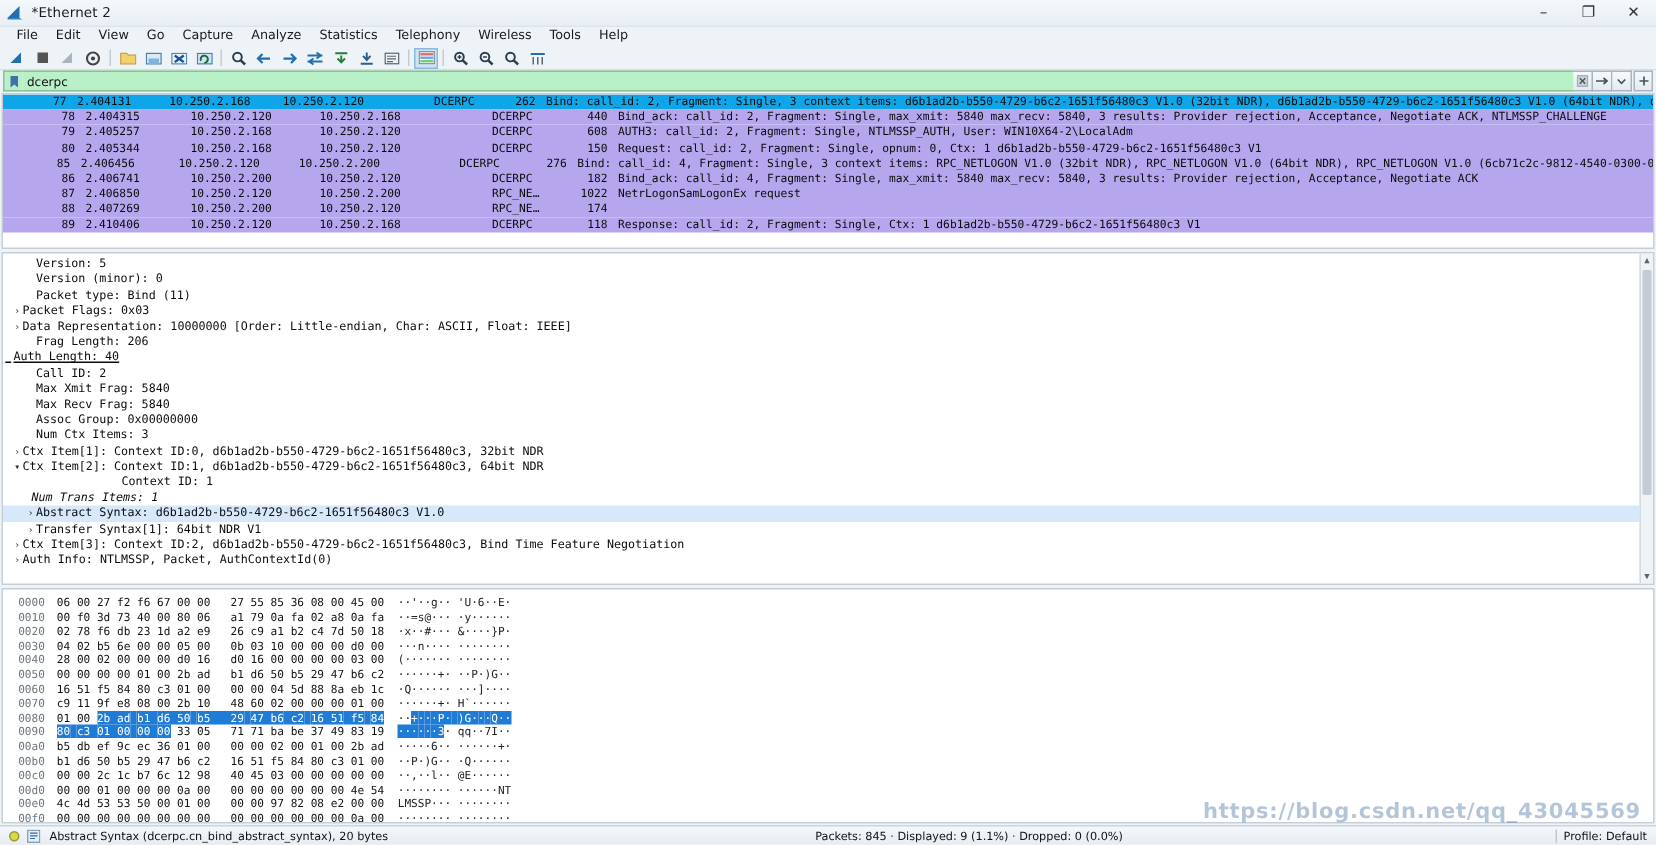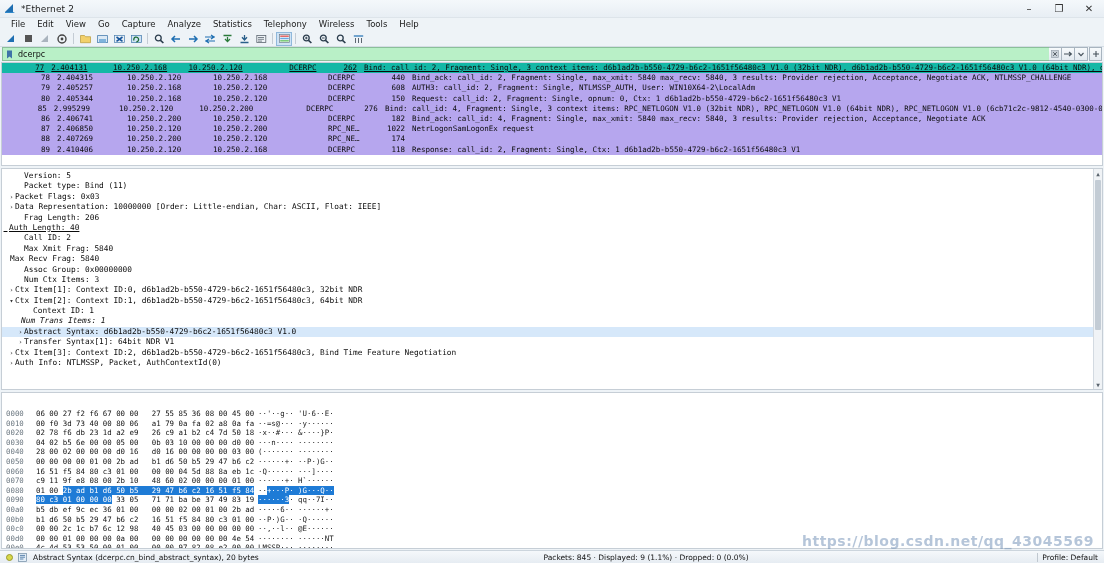--- a/index.html
+++ b/index.html
@@ -132,21 +132,21 @@
     border-right: 1px solid #d6dee5;
     overflow: hidden; white-space: nowrap;
   }
   .plrow {
     display: flex; height: 10.2px;
     font-size: 7.5px; line-height: 10.2px;
     color: #0b0b0b;
     background: #b6a6ee;
     white-space: nowrap;
   }
-  .plrow.selected { background: #14b8a6; text-decoration: underline; }
+  .plrow.selected { background: #0ea5e9; }
   .plrow > div { padding-left: 3px; overflow: hidden; white-space: nowrap; }
   .c-no    { width: 52px; text-align: right; padding-right: 4px; }
   .c-time  { width: 70px; }
   .c-src   { width: 86px; }
   .c-dst   { width: 115px; }
   .c-proto { width: 44px; }
   .c-len   { width: 40px; text-align: right; padding-right: 4px; }
   .c-info  { flex: 1 1 auto; }
 
   
@@ -194,21 +194,22 @@
   
   .hexpane {
     flex: 1 1 auto;
     background: #ffffff;
     border: 1px solid #c6ced6;
     margin: 2px 1px 1px 1px;
     overflow: hidden;
     position: relative;
     font-family: "DejaVu Sans Mono", monospace;
     font-size: 7.4px;
-    padding-top: 16px;
+    padding-top: 4px;
+    text-align: center;
   }
   .hrow {
     height: 9.6px; line-height: 9.6px;
     display: flex; white-space: pre; color: #111;
   }
   .hoff { width: 30px; color: #6b7780; padding-left: 4px; flex: 0 0 34px; }
   .hbytes { flex: 0 0 222px; }
   .hascii { flex: 0 0 90px; color: #222; }
   .hl { background: #1e7bd6; color: #ffffff; }
 
@@ -461,21 +462,21 @@
           <div class="c-no">80</div>
           <div class="c-time">2.405344</div>
           <div class="c-src">10.250.2.168</div>
           <div class="c-dst">10.250.2.120</div>
           <div class="c-proto">DCERPC</div>
           <div class="c-len">150</div>
           <div class="c-info">Request: call_id: 2, Fragment: Single, opnum: 0, Ctx: 1 d6b1ad2b-b550-4729-b6c2-1651f56480c3 V1</div>
         </div>
         <div class="plrow">
           <div class="c-no">85</div>
-          <div class="c-time">2.995299</div>
+          <div class="c-time">2.406456</div>
           <div class="c-src">10.250.2.120</div>
           <div class="c-dst">10.250.2.200</div>
           <div class="c-proto">DCERPC</div>
           <div class="c-len">276</div>
           <div class="c-info">Bind: call_id: 4, Fragment: Single, 3 context items: RPC_NETLOGON V1.0 (32bit NDR), RPC_NETLOGON V1.0 (64bit NDR), RPC_NETLOGON V1.0 (6cb71c2c-9812-4540-0300-000000000000)</div>
         </div>
         <div class="plrow">
           <div class="c-no">86</div>
           <div class="c-time">2.406741</div>
           <div class="c-src">10.250.2.200</div>
@@ -514,20 +515,24 @@
   </div>
 
   <div class="detailpane">
     <div id="detail-lines">
         <div class="dline" style="padding-left: 15px;">
           <span class="arrow none">&nbsp;</span>
           <span class="dtext">Version: 5</span>
         </div>
         <div class="dline" style="padding-left: 15px;">
           <span class="arrow none">&nbsp;</span>
+          <span class="dtext">Version (minor): 0</span>
+        </div>
+        <div class="dline" style="padding-left: 15px;">
+          <span class="arrow none">&nbsp;</span>
           <span class="dtext">Packet type: Bind (11)</span>
         </div>
         <div class="dline" style="padding-left: 6px;">
           <span class="arrow">›</span>
           <span class="dtext">Packet Flags: 0x03</span>
         </div>
         <div class="dline" style="padding-left: 6px;">
           <span class="arrow">›</span>
           <span class="dtext">Data Representation: 10000000 [Order: Little-endian, Char: ASCII, Float: IEEE]</span>
         </div>
@@ -540,41 +545,41 @@
           <span class="dtext">Auth Length: 40</span>
         </div>
         <div class="dline" style="padding-left: 15px;">
           <span class="arrow none">&nbsp;</span>
           <span class="dtext">Call ID: 2</span>
         </div>
         <div class="dline" style="padding-left: 15px;">
           <span class="arrow none">&nbsp;</span>
           <span class="dtext">Max Xmit Frag: 5840</span>
         </div>
-        <div class="dline" style="padding-left: 1px;">
+        <div class="dline" style="padding-left: 15px;">
           <span class="arrow none">&nbsp;</span>
           <span class="dtext">Max Recv Frag: 5840</span>
         </div>
         <div class="dline" style="padding-left: 15px;">
           <span class="arrow none">&nbsp;</span>
           <span class="dtext">Assoc Group: 0x00000000</span>
         </div>
         <div class="dline" style="padding-left: 15px;">
           <span class="arrow none">&nbsp;</span>
           <span class="dtext">Num Ctx Items: 3</span>
         </div>
         <div class="dline" style="padding-left: 6px;">
           <span class="arrow">›</span>
           <span class="dtext">Ctx Item[1]: Context ID:0, d6b1ad2b-b550-4729-b6c2-1651f56480c3, 32bit NDR</span>
         </div>
         <div class="dline" style="padding-left: 6px;">
           <span class="arrow">▾</span>
           <span class="dtext">Ctx Item[2]: Context ID:1, d6b1ad2b-b550-4729-b6c2-1651f56480c3, 64bit NDR</span>
         </div>
-        <div class="dline" style="padding-left: 24px;">
+        <div class="dline" style="padding-left: 24px; margin-left: 48px;">
           <span class="arrow none">&nbsp;</span>
           <span class="dtext">Context ID: 1</span>
         </div>
         <div class="dline" style="padding-left: 12px; font-style: italic;">
           <span class="arrow none">&nbsp;</span>
           <span class="dtext">Num Trans Items: 1</span>
         </div>
         <div class="dline sel" style="padding-left: 15px;">
           <span class="arrow">›</span>
           <span class="dtext">Abstract Syntax: d6b1ad2b-b550-4729-b6c2-1651f56480c3 V1.0</span>

